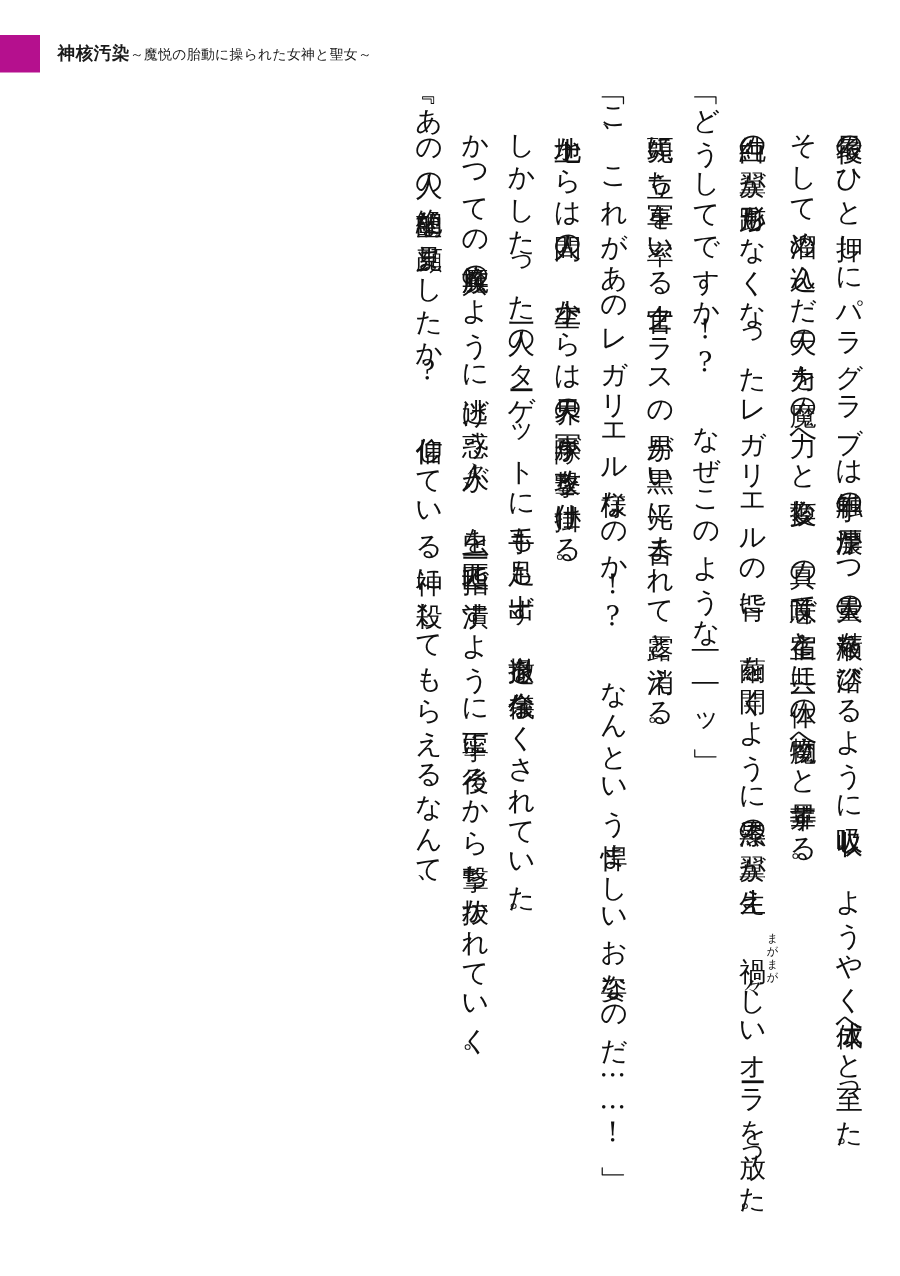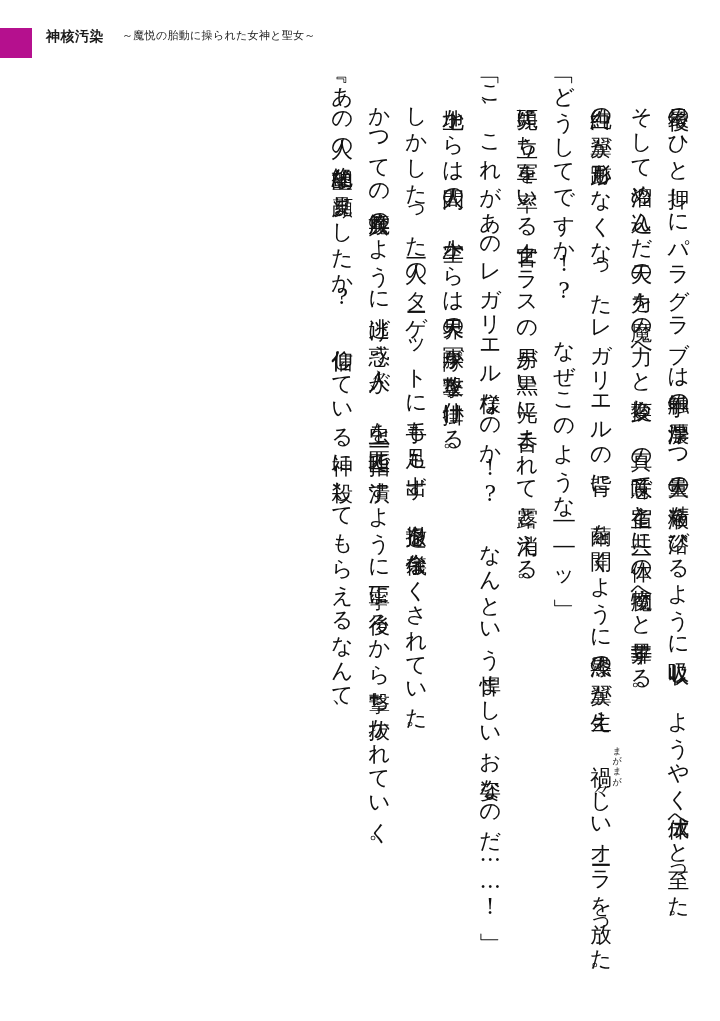--- a/index.html
+++ b/index.html
@@ -30,32 +30,32 @@
     width: 32px;
     height: 30px;
     background: #b5108e;
   }
   #header-text {
     position: absolute;
     top: 0;
     left: 46px;
     height: 30px;
     display: flex;
+    align-items: center;
     white-space: nowrap;
   }
   #header-title {
     font-size: 14px;
     font-weight: bold;
     color: #1a1a1a;
     letter-spacing: 0.5px;
   }
   #header-subtitle {
     font-size: 11px;
     color: #1a1a1a;
-    margin-left: 18px;
     letter-spacing: 0.3px;
   }
 
   
   #page-body {
     position: absolute;
     top: 70px;
     left: 24px;
     width: 672px;
     height: 925px;

